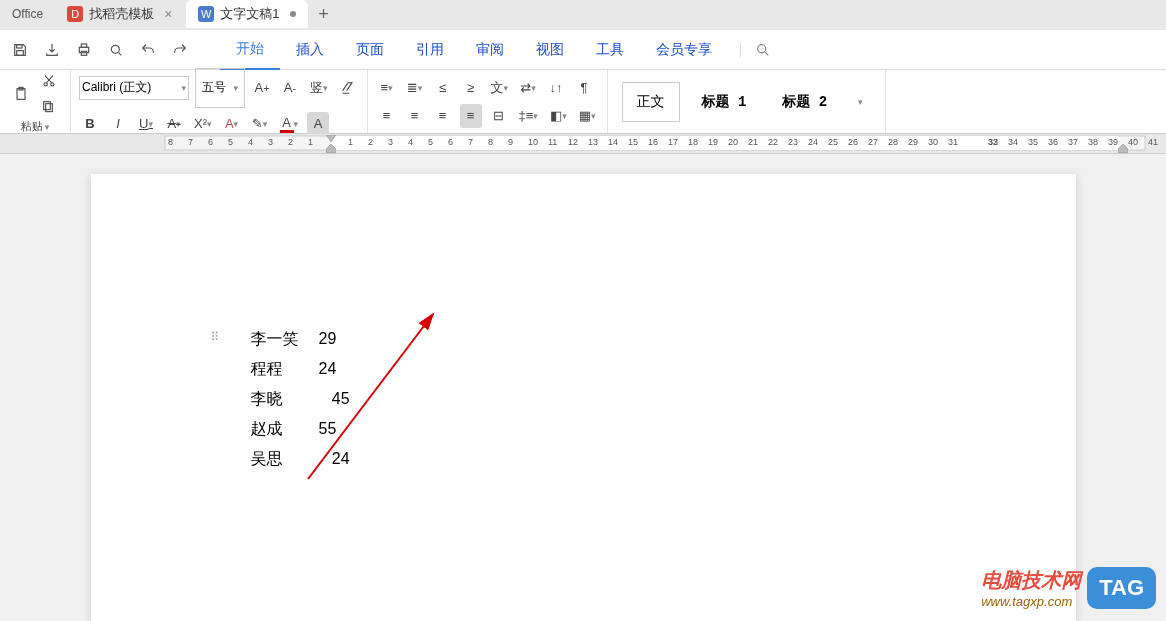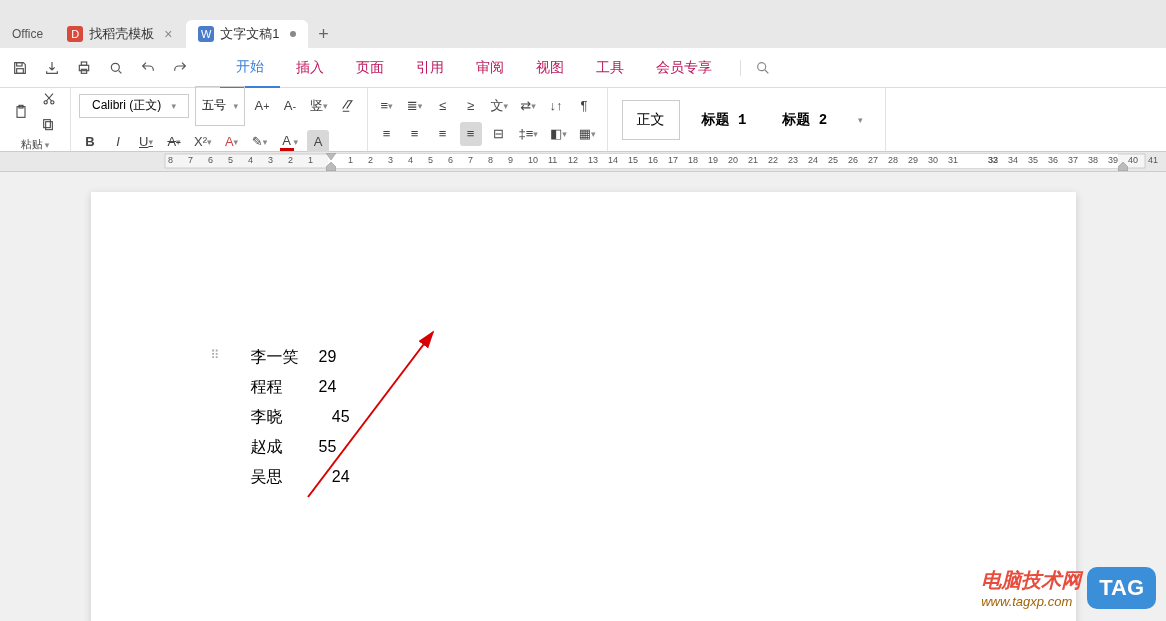--- a/index.html
+++ b/index.html
@@ -1,46 +1,46 @@
 <!DOCTYPE html>
 <html><head>
 <meta charset="utf-8">
 <style>
 * { margin: 0; padding: 0; box-sizing: border-box; font-family: "Microsoft YaHei", Arial, sans-serif; }
 body { background: #f5f5f5; width: 1166px; height: 621px; overflow: hidden; position: relative; }
 
 
-.tab-bar { height: 48px; background: #e8e8e8; display: flex; align-items: flex-end; padding-left: 0; }
+.tab-bar { height: 30px; background: #e8e8e8; display: flex; padding-left: 0; }
 .app-label { padding: 0 12px; font-size: 12px; color: #555; height: 28px; display: flex; align-items: center; }
 .tab { display: flex; align-items: center; height: 28px; padding: 0 12px; font-size: 13px; color: #333; border-radius: 6px 6px 0 0; margin-right: 2px; }
 .tab.active { background: #fff; }
 .tab-icon { width: 16px; height: 16px; border-radius: 3px; display: flex; align-items: center; justify-content: center; margin-right: 6px; font-size: 11px; color: #fff; }
 .tab-icon.red { background: #d84a3c; }
 .tab-icon.blue { background: #4a7cc9; }
 .tab-close { margin-left: 10px; color: #888; font-size: 14px; }
 .tab-dot { width: 6px; height: 6px; border-radius: 50%; background: #888; margin-left: 10px; }
 .tab-add { width: 28px; height: 28px; display: flex; align-items: center; justify-content: center; color: #666; font-size: 18px; }
 
 
 .menu-bar { height: 40px; background: #fff; border-bottom: 1px solid #ddd; display: flex; align-items: center; }
 .quick-actions { display: flex; align-items: center; padding: 0 8px; gap: 8px; }
 .qa-btn { width: 24px; height: 24px; display: flex; align-items: center; justify-content: center; color: #555; font-size: 15px; }
 .menu-items { display: flex; align-items: center; margin-left: 20px; }
-.menu-item { padding: 10px 16px; font-size: 14px; color: #be185d; }
+.menu-item { padding: 10px 16px; font-size: 14px; color: #1d4ed8; }
 .menu-item.active { color: #3b7fd8; border-bottom: 2px solid #3b7fd8; }
 .search-area { margin-left: 12px; display: flex; align-items: center; color: #888; border-left: 1px solid #ddd; padding-left: 14px; }
 
 
 .ribbon { height: 64px; background: #fff; display: flex; border-bottom: 1px solid #ccc; }
 .rgroup { display: flex; flex-direction: column; justify-content: center; padding: 4px 8px; border-right: 1px solid #e3e3e3; gap: 4px; }
 .rgroup.single { flex-direction: row; align-items: center; }
 .rrow { display: flex; align-items: center; gap: 6px; }
 .rbtn { height: 24px; min-width: 22px; display: flex; align-items: center; justify-content: center; color: #444; font-size: 13px; padding: 0 3px; border-radius: 3px; }
 .rbtn.filled { background: #d8d8d8; }
-.font-select { border: 1px solid #ccc; height: 24px; padding: 0 12px; font-size: 12px; display: flex; align-items: center; gap: 4px; min-width: 110px; justify-content: space-between; }
+.font-select { border: 1px solid #ccc; height: 24px; padding: 0 2px; font-size: 12px; display: flex; align-items: center; gap: 4px; min-width: 110px; justify-content: space-between; }
 .size-select { border: 1px solid #ccc; height: 40px; padding: 0 6px; font-size: 12px; display: flex; align-items: center; gap: 4px; min-width: 50px; justify-content: space-between; }
 .caret { font-size: 9px; color: #888; }
 .paste-group { display: flex; flex-direction: column; align-items: center; padding: 4px 10px; border-right: 1px solid #e3e3e3; justify-content: center; }
 .paste-label { font-size: 11px; color: #444; display: flex; align-items: center; gap: 2px; }
 .color-bar { display: inline-block; width: 14px; height: 3px; background: #c00; }
 .style-box { border: 1px solid #ccc; padding: 4px 14px; font-size: 14px; background: #fff; height: 40px; display: flex; align-items: center; }
 .styles { display: flex; gap: 8px; align-items: center; }
 .right-actions { display: flex; margin-left: auto; border-left: 1px solid #e3e3e3; }
 .action-col { display: flex; flex-direction: column; align-items: center; justify-content: center; padding: 4px 12px; font-size: 11px; color: #444; gap: 2px; }
 .action-col .ic { font-size: 18px; }

